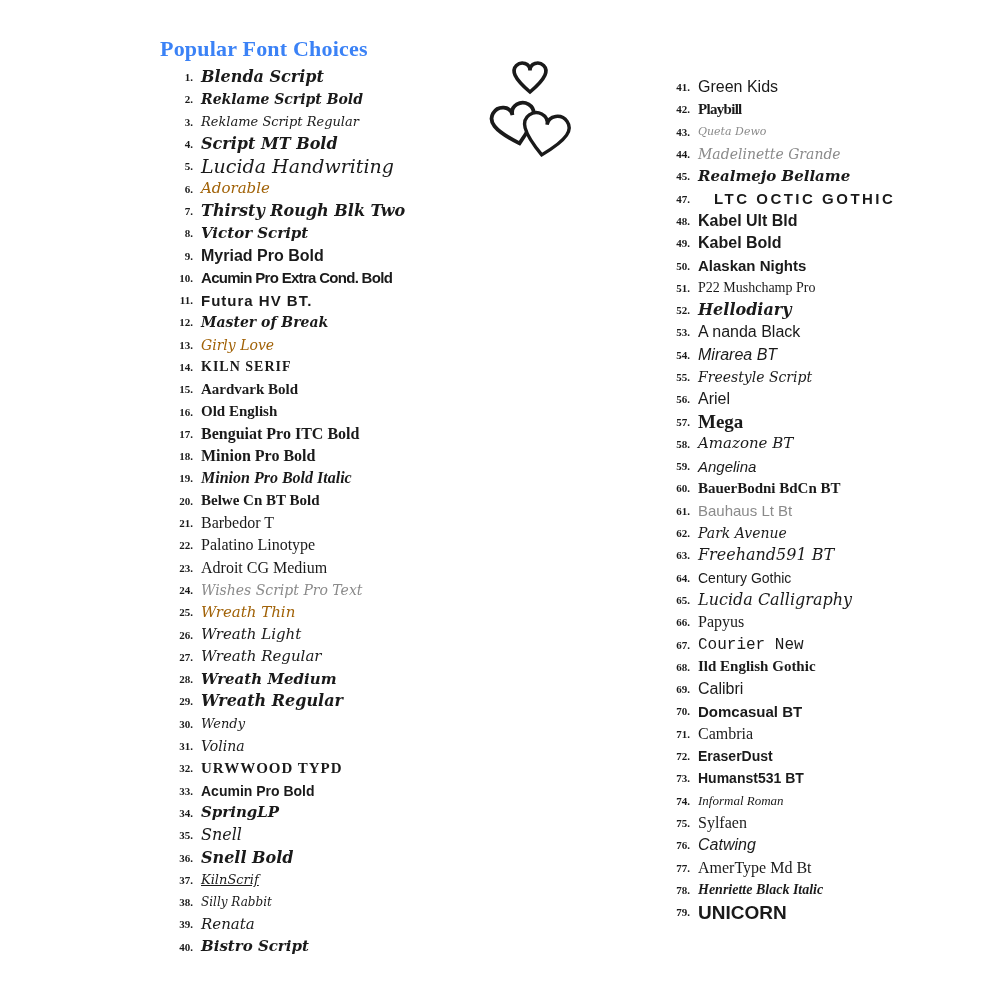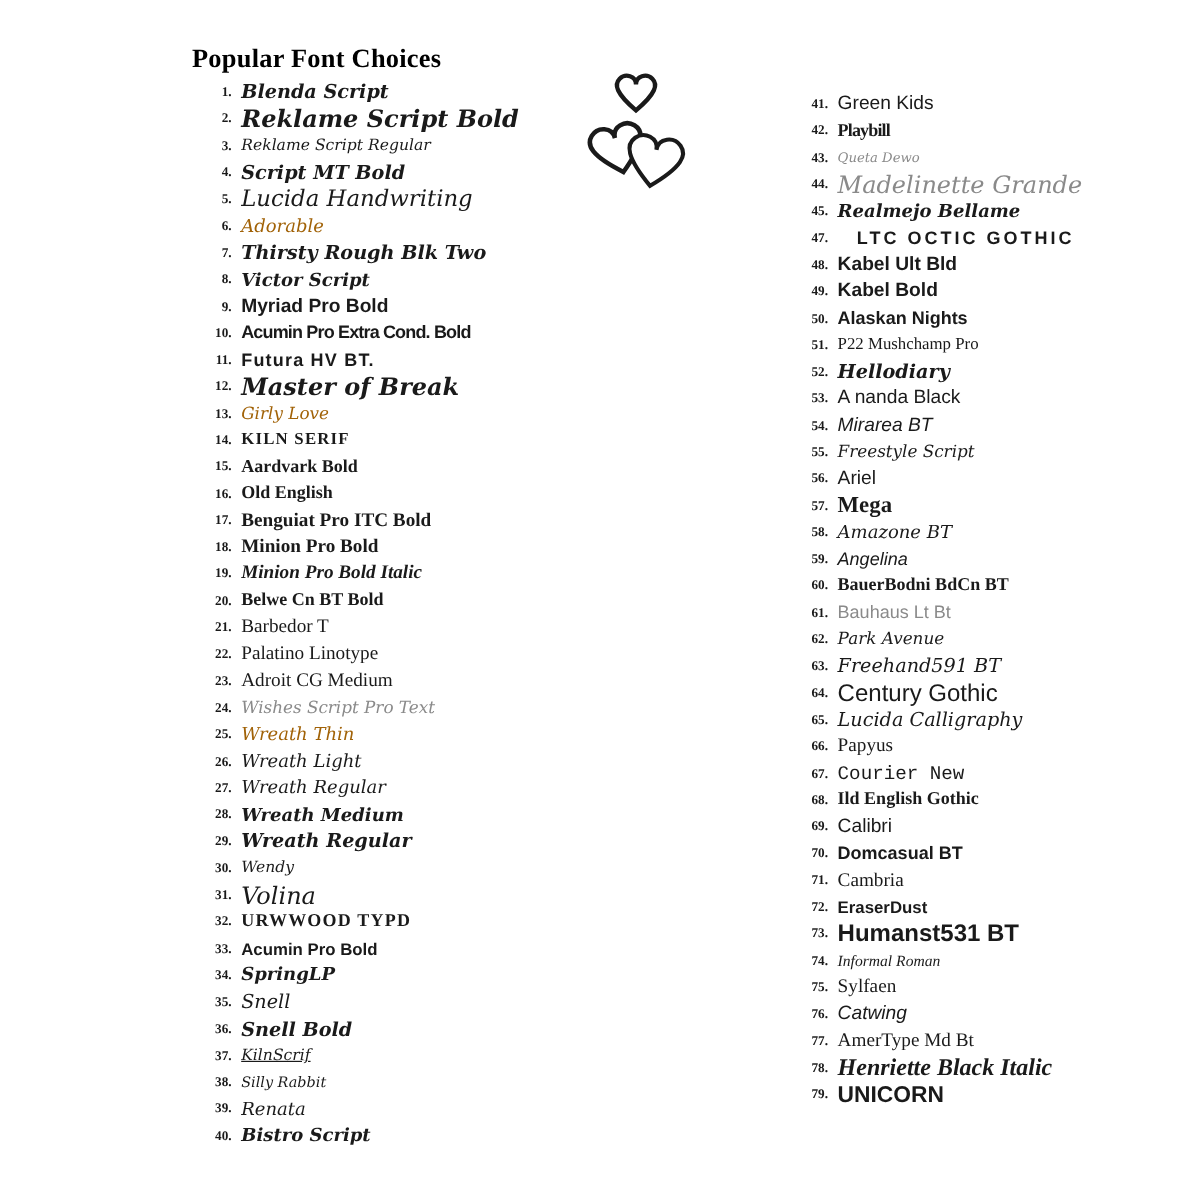--- a/index.html
+++ b/index.html
@@ -1,21 +1,21 @@
 <!DOCTYPE html>
 <html><head>
 <meta charset="utf-8">
 <style>
   * { margin:0; padding:0; box-sizing:border-box; }
   html,body { width:1000px; height:1000px; background:#ffffff; }
   body { font-family:"Liberation Serif", serif; color:#1a1a1a; position:relative; overflow:hidden; }
   .page { position:absolute; inset:0; background:#fff; }
 
   .title { position:absolute; left:160px; top:36px; font-family:"Liberation Serif",serif;
-           font-weight:bold; font-size:22px; letter-spacing:0.2px; color:#000000; }
+           font-weight:bold; font-size:22px; letter-spacing:0.2px; color:#3b82f6; }
 
   .hearts { position:absolute; }
   #heart-single { left:510px; top:58px; }
   #heart-double { left:488px; top:98px; }
 
   .col { position:absolute; }
   #col-left  { left:167px; top:66px;  width:330px; }
   #col-right { left:664px; top:76px;  width:340px; }
 
   .row { height:22.3px; display:flex; align-items:center; }
@@ -34,21 +34,21 @@
   .s-italic { font-style:italic; }
   .s-cond   { letter-spacing:-0.7px; }
   .s-wide   { letter-spacing:2.5px;margin-left:16px; }
   .s-wide1  { letter-spacing:1px; }
   .s-gray   { color:#8a8a8a; }
   .s-dim    { color:#a16207; }
   .s-underline { text-decoration:underline; }
   
   .s-sz11{font-size:11px} .s-sz12{font-size:12px} .s-sz13{font-size:13px}
   .s-sz14{font-size:14px} .s-sz15{font-size:15px} .s-sz16{font-size:16px}
-  .s-sz17{font-size:20px} .s-sz18{font-size:16px} .s-sz19{font-size:19px}
+  .s-sz17{font-size:14px} .s-sz18{font-size:16px} .s-sz19{font-size:19px}
 </style>
 </head>
 <body>
 
 <div class="page">
 
   <h1 class="title">Popular Font Choices</h1>
 
   <svg id="heart-single" class="hearts" width="40" height="40" viewBox="0 0 100 90" fill="none">
     <path d="M50 26 C50 8 28 2 16 14 C4 26 8 44 50 80 C92 44 96 26 84 14 C72 2 50 8 50 26 Z" stroke="#1a1a1a" stroke-width="9" fill="none"></path>

